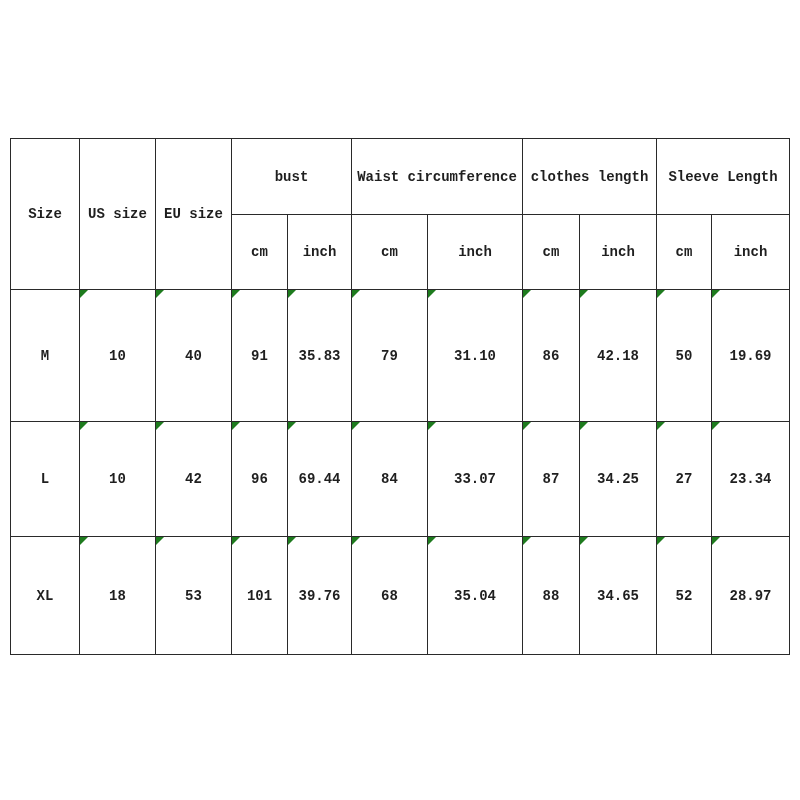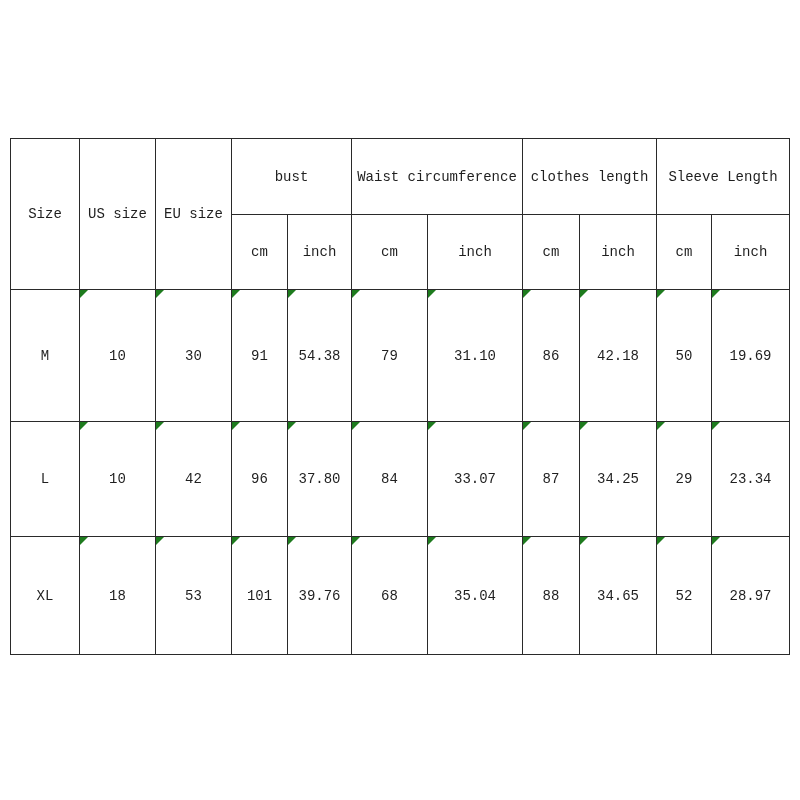--- a/index.html
+++ b/index.html
@@ -29,21 +29,21 @@
   }
   table.size-chart td {
     border: 1px solid var(--border);
     padding: 0;
     text-align: center;
     vertical-align: middle;
     font-size: 14px;
     color: var(--text);
     white-space: nowrap;
     position: relative;
-    font-weight: normal;
+    font-weight: bold;
   }
   tr.r-group  { height: 76px; }
   tr.r-units  { height: 75px; margin-left: 28px; }
   tr.r-m      { height: 132px; }
   tr.r-l      { height: 115px; }
   tr.r-xl     { height: 118px; }
   .tri {
     position: absolute;
     top: 0;
     left: 0;
@@ -89,42 +89,42 @@
         <td>inch</td>
         <td>cm</td>
         <td>inch</td>
         <td>cm</td>
         <td>inch</td>
       </tr>
 
       <tr class="r-m">
         <td>M</td>
         <td><i class="tri"></i><span>10</span></td>
-        <td><i class="tri"></i><span>30</span></td>
+        <td><i class="tri"></i><span>40</span></td>
         <td><i class="tri"></i><span>91</span></td>
-        <td><i class="tri"></i><span>54.38</span></td>
+        <td><i class="tri"></i><span>35.83</span></td>
         <td><i class="tri"></i><span>79</span></td>
         <td><i class="tri"></i><span>31.10</span></td>
         <td><i class="tri"></i><span>86</span></td>
         <td><i class="tri"></i><span>42.18</span></td>
         <td><i class="tri"></i><span>50</span></td>
         <td><i class="tri"></i><span>19.69</span></td>
       </tr>
 
       <tr class="r-l">
         <td>L</td>
         <td><i class="tri"></i><span>10</span></td>
         <td><i class="tri"></i><span>42</span></td>
         <td><i class="tri"></i><span>96</span></td>
-        <td><i class="tri"></i><span>37.80</span></td>
+        <td><i class="tri"></i><span>69.44</span></td>
         <td><i class="tri"></i><span>84</span></td>
         <td><i class="tri"></i><span>33.07</span></td>
         <td><i class="tri"></i><span>87</span></td>
         <td><i class="tri"></i><span>34.25</span></td>
-        <td><i class="tri"></i><span>29</span></td>
+        <td><i class="tri"></i><span>27</span></td>
         <td><i class="tri"></i><span>23.34</span></td>
       </tr>
 
       <tr class="r-xl">
         <td>XL</td>
         <td><i class="tri"></i><span>18</span></td>
         <td><i class="tri"></i><span>53</span></td>
         <td><i class="tri"></i><span>101</span></td>
         <td><i class="tri"></i><span>39.76</span></td>
         <td><i class="tri"></i><span>68</span></td>

